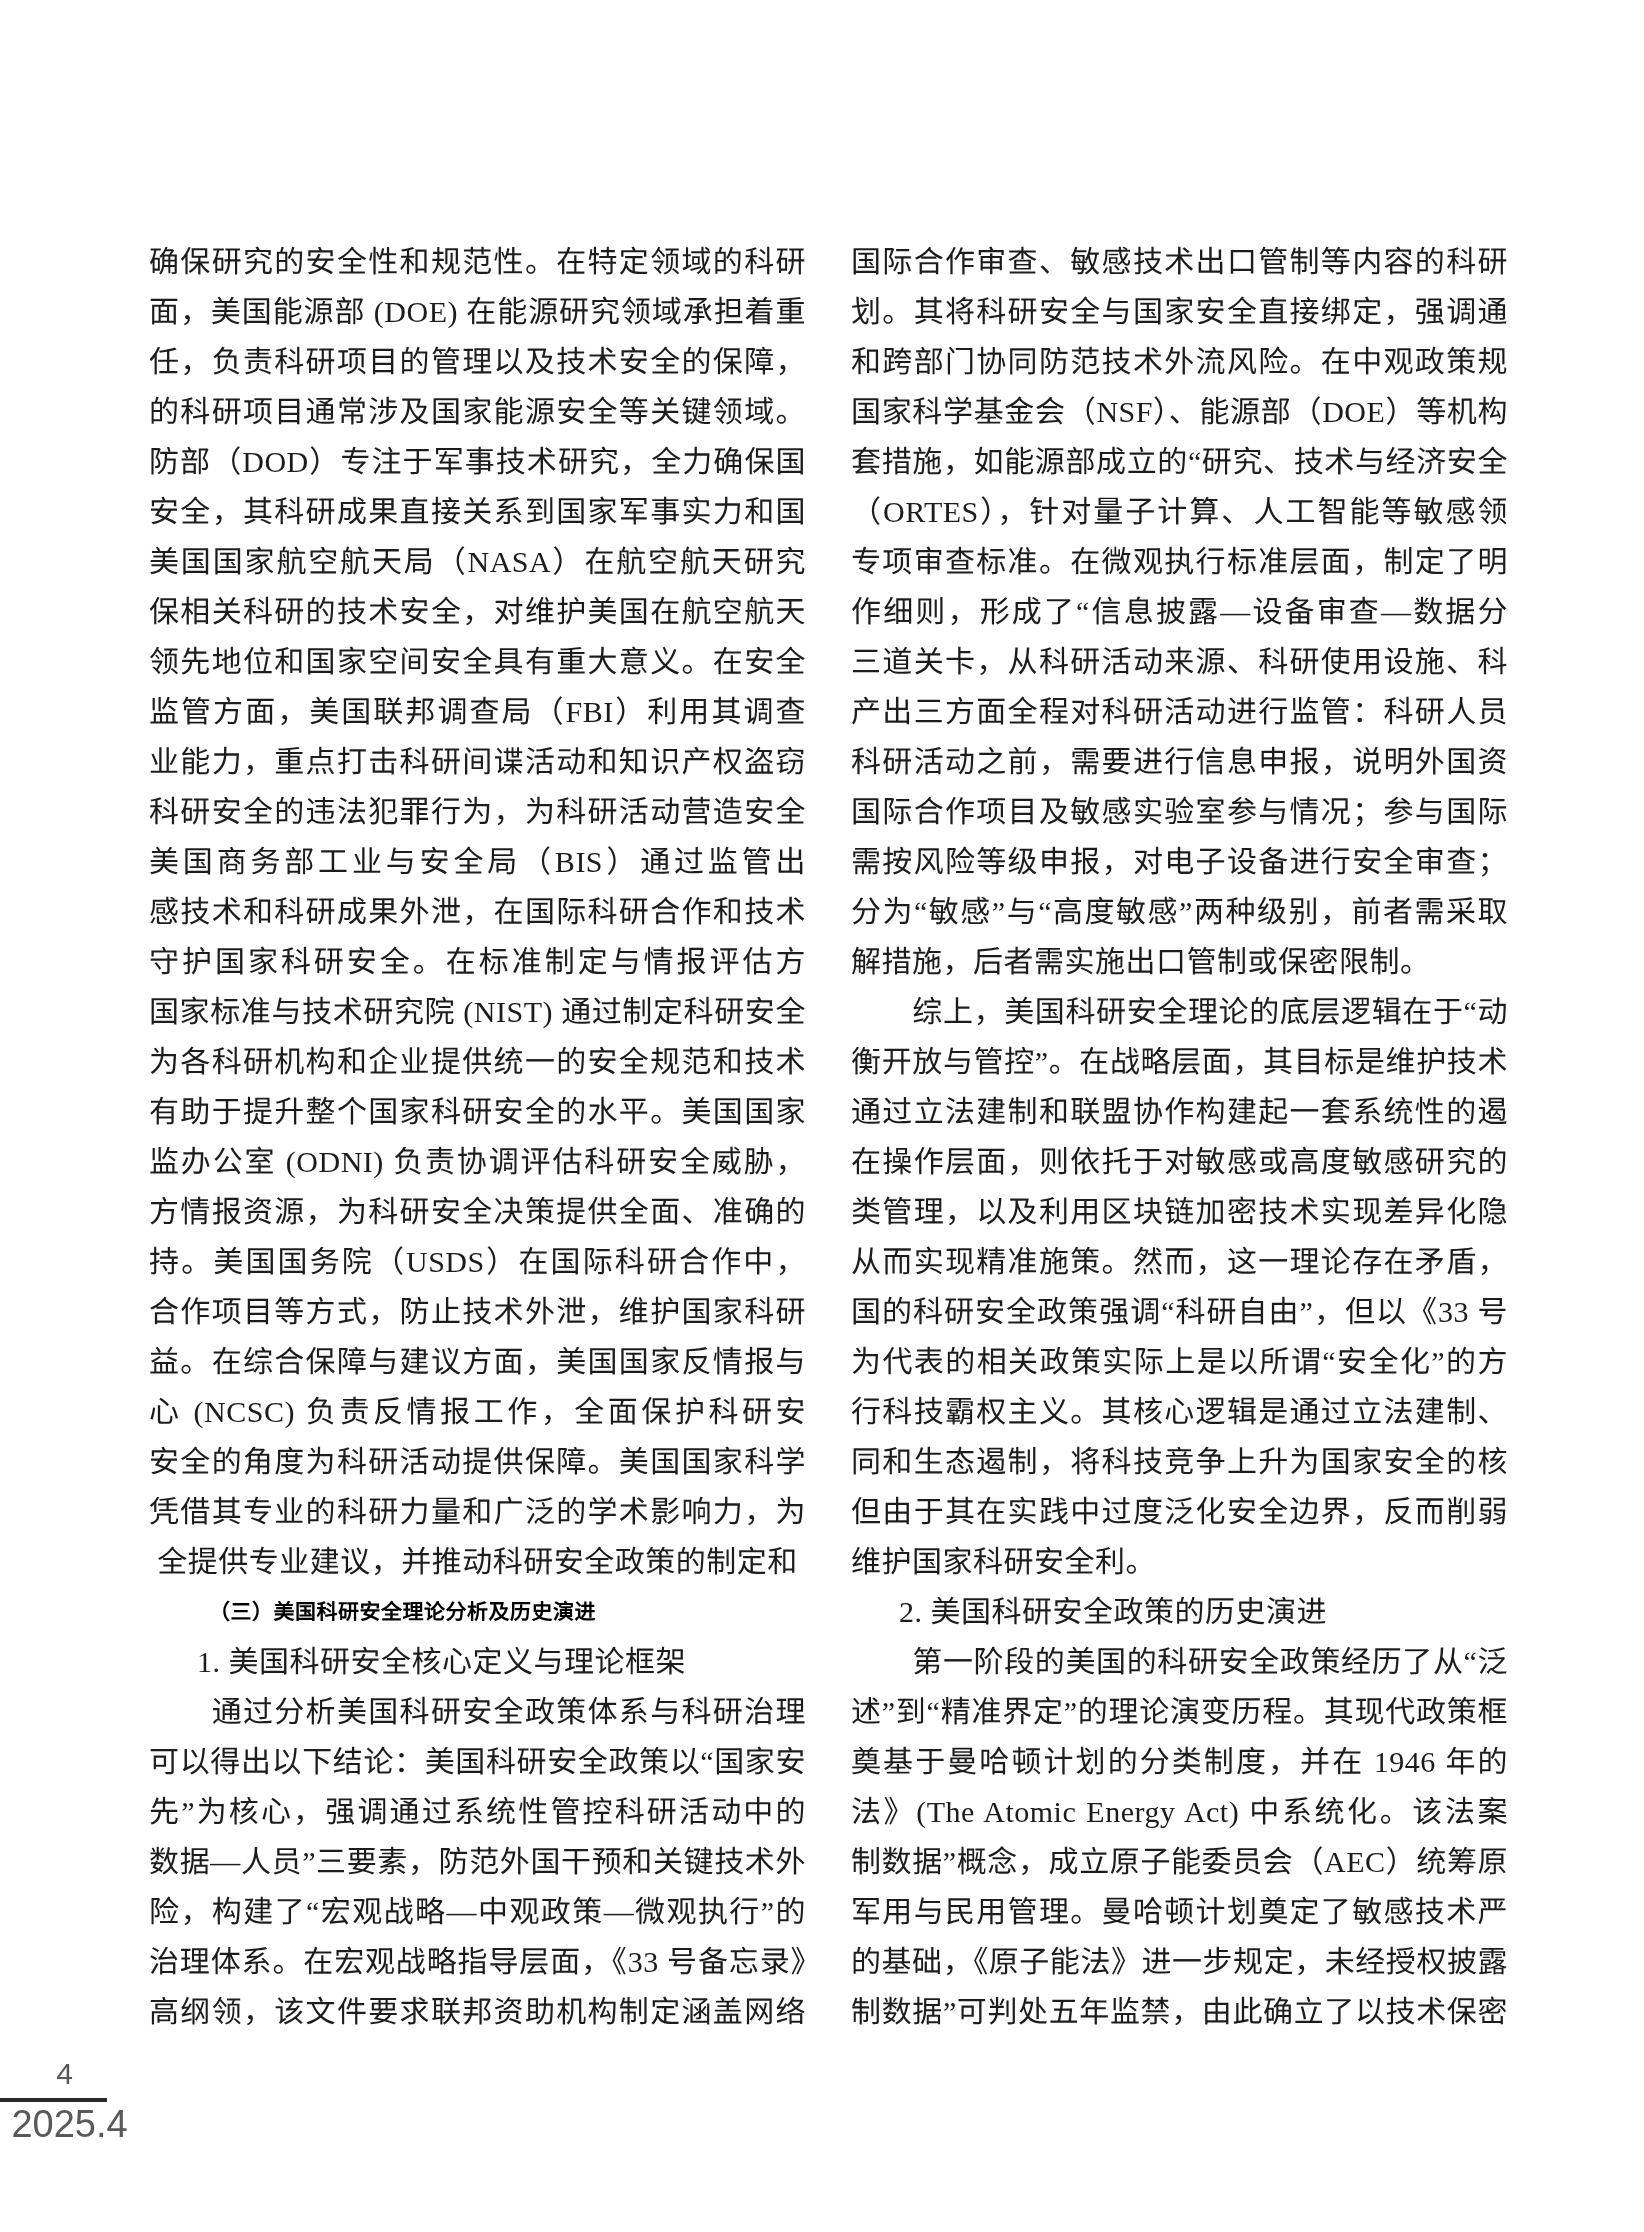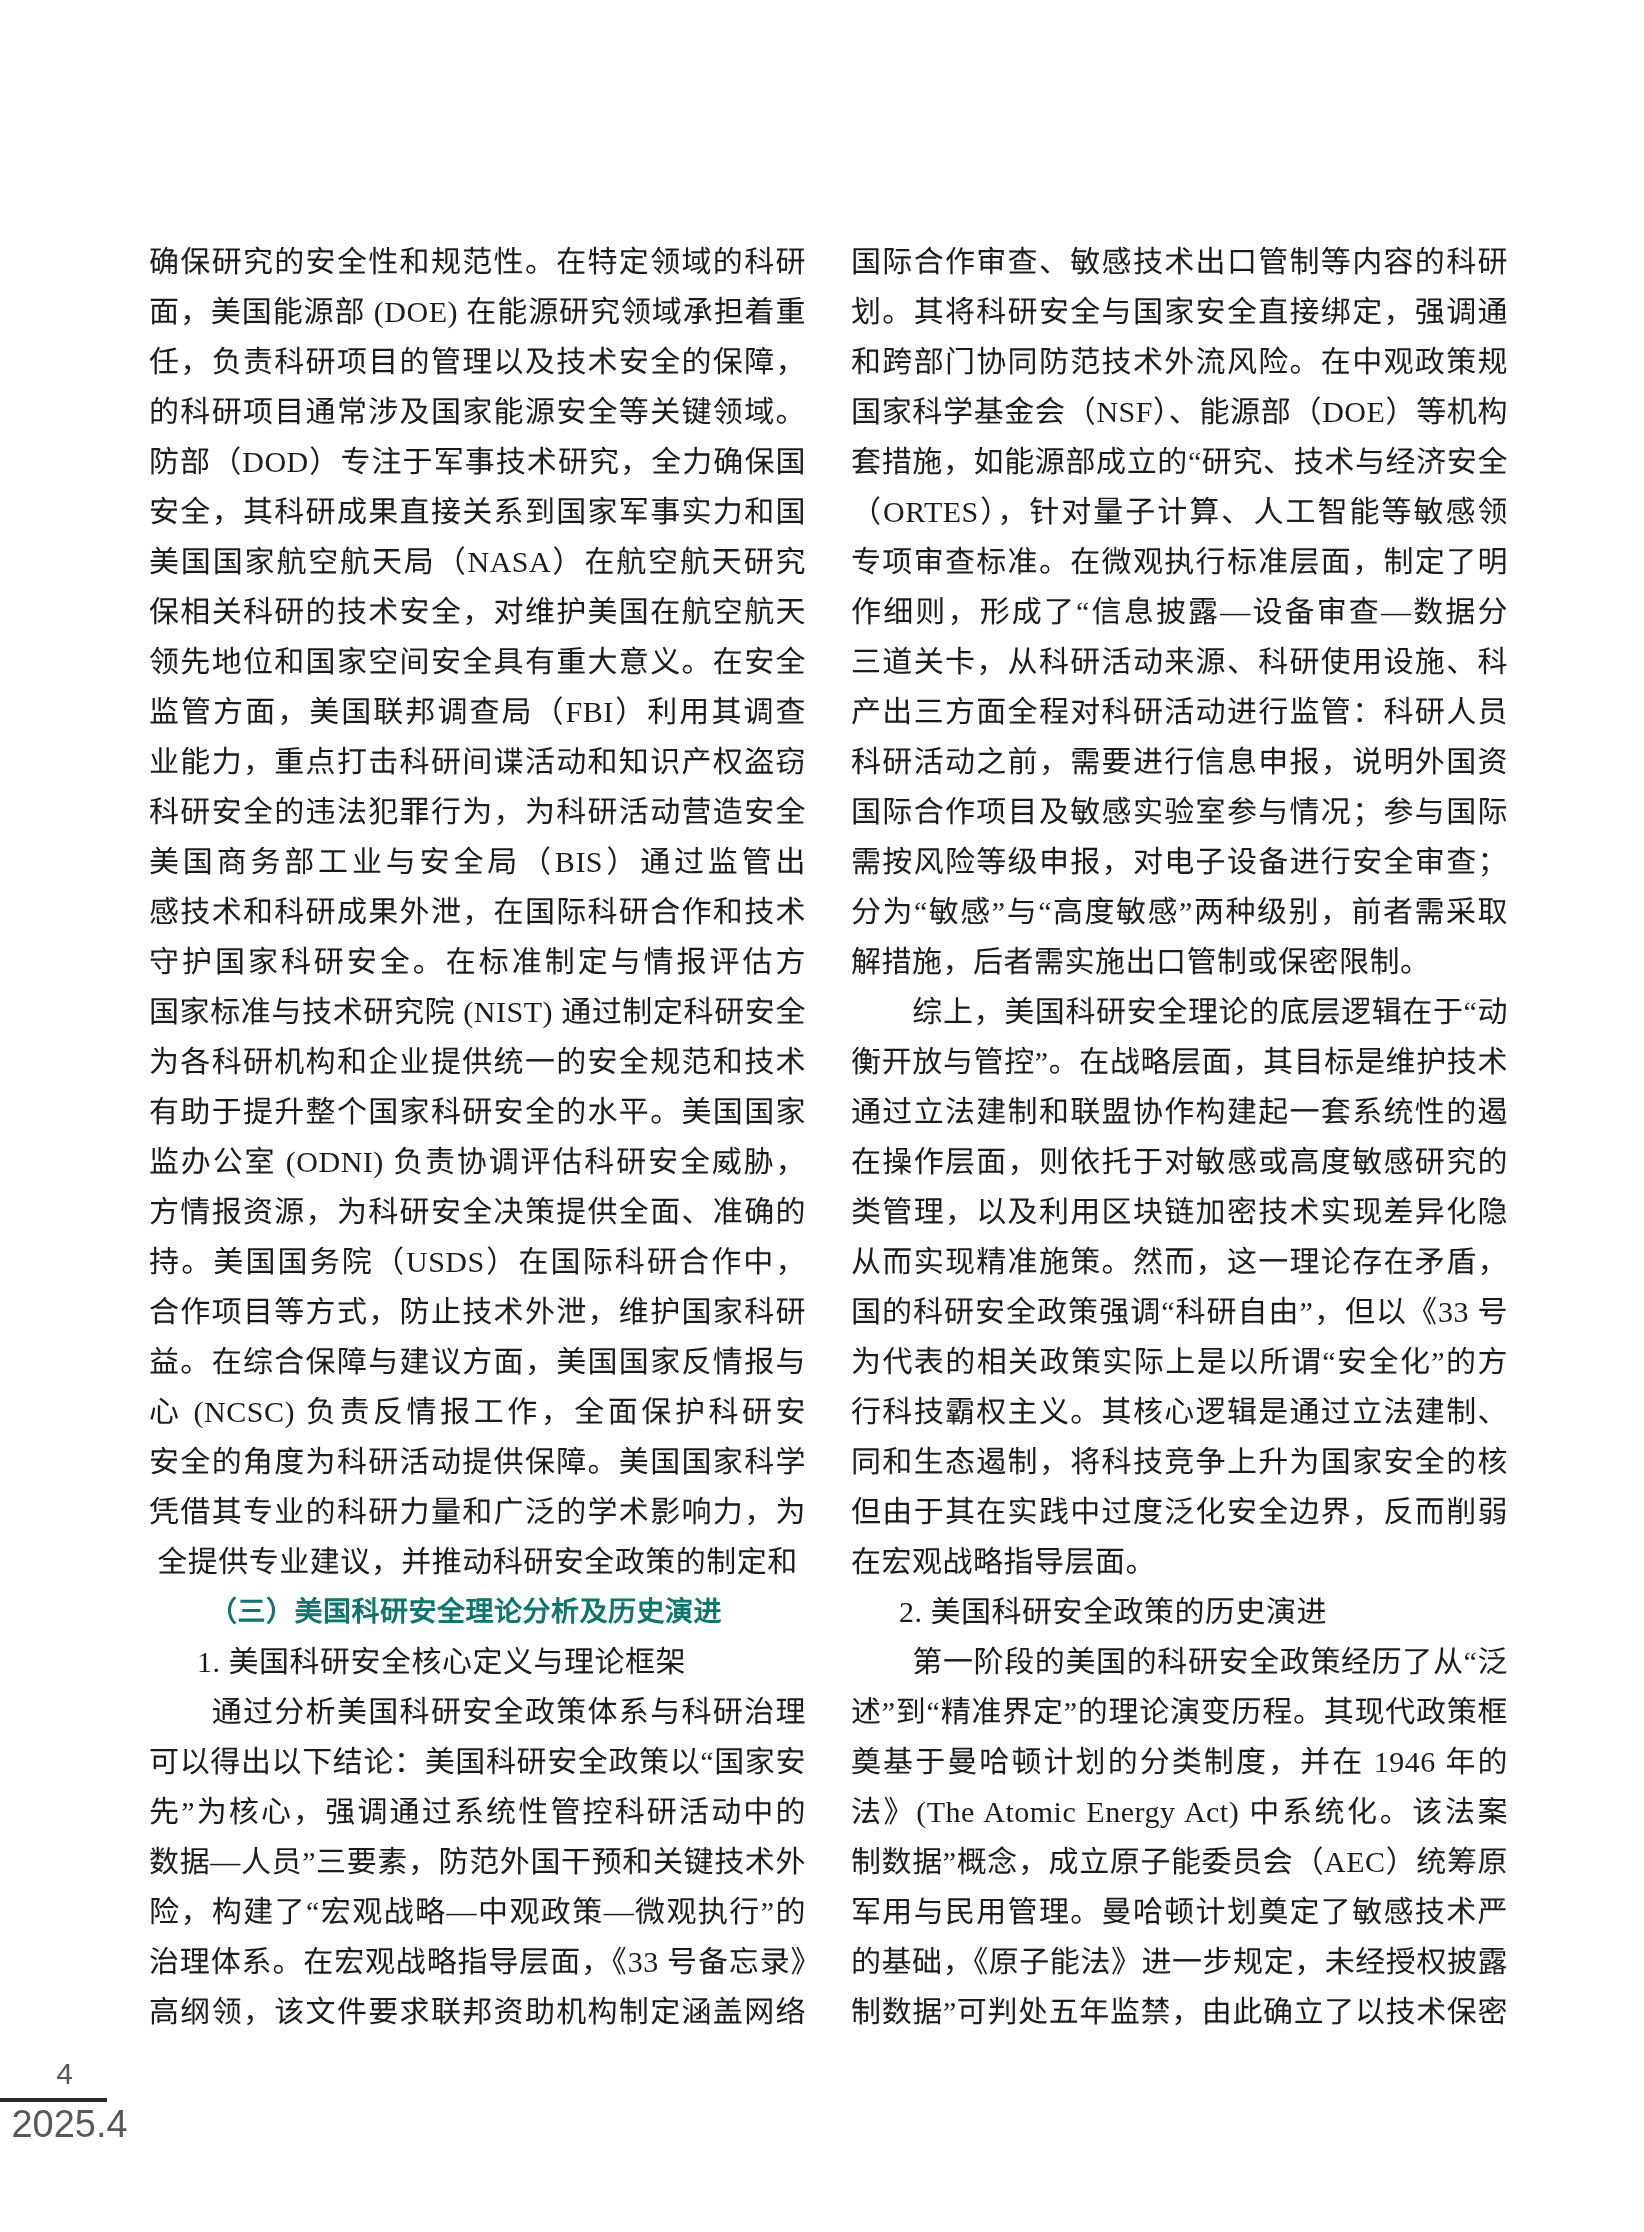--- a/index.html
+++ b/index.html
@@ -30,22 +30,22 @@
     letter-spacing: 0.5px;
   }
   
   .line.l { text-align: center; text-align-last: left; }
   
   .line.h {
     text-align: left; text-align-last: left;
     font-weight: 700;
     font-family: "Liberation Sans", "DejaVu Sans", sans-serif;
     padding-left: 60px;
-    font-size: 28px;
-    color: #0f766e;
+    font-size: 21px;
+    color: #000000;
   }
   
   .line.s {
     text-align: center; text-align-last: left;
     padding-left: 48px;
   }
   .footer {
     position: absolute;
     left: 0;
     top: 2052px;
@@ -134,21 +134,21 @@
       <div class="line j">衡开放与管控”。在战略层面，其目标是维护技术主权，</div>
       <div class="line j">通过立法建制和联盟协作构建起一套系统性的遏制工具；</div>
       <div class="line j">在操作层面，则依托于对敏感或高度敏感研究的分级分</div>
       <div class="line j">类管理，以及利用区块链加密技术实现差异化隐私控制，</div>
       <div class="line j">从而实现精准施策。然而，这一理论存在矛盾，尽管美</div>
       <div class="line j">国的科研安全政策强调“科研自由”，但以《33 号备忘录》</div>
       <div class="line j">为代表的相关政策实际上是以所谓“安全化”的方式推</div>
       <div class="line j">行科技霸权主义。其核心逻辑是通过立法建制、联盟协</div>
       <div class="line j">同和生态遏制，将科技竞争上升为国家安全的核心战场，</div>
       <div class="line j">但由于其在实践中过度泛化安全边界，反而削弱了自身</div>
-      <div class="line l">在宏观战略指导层面。</div>
+      <div class="line l">维护国家科研安全利。</div>
       <div class="line s">2. 美国科研安全政策的历史演进</div>
       <div class="line j">　　第一阶段的美国的科研安全政策经历了从“泛化描</div>
       <div class="line j">述”到“精准界定”的理论演变历程。其现代政策框架</div>
       <div class="line j">奠基于曼哈顿计划的分类制度，并在 1946 年的《原子能</div>
       <div class="line j">法》(The Atomic Energy Act) 中系统化。该法案引入“限</div>
       <div class="line j">制数据”概念，成立原子能委员会（AEC）统筹原子能的</div>
       <div class="line j">军用与民用管理。曼哈顿计划奠定了敏感技术严格管控</div>
       <div class="line j">的基础，《原子能法》进一步规定，未经授权披露“限</div>
       <div class="line j">制数据”可判处五年监禁，由此确立了以技术保密为核心、</div>
     </div>

